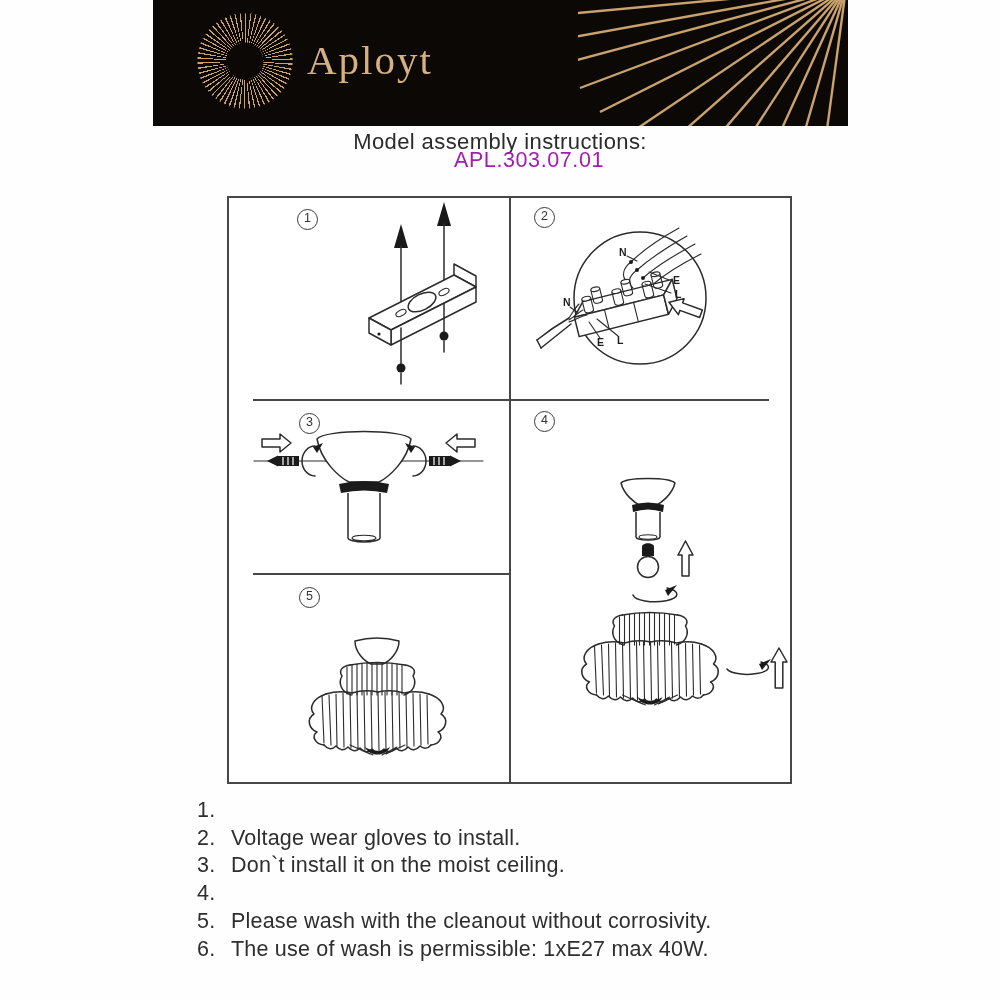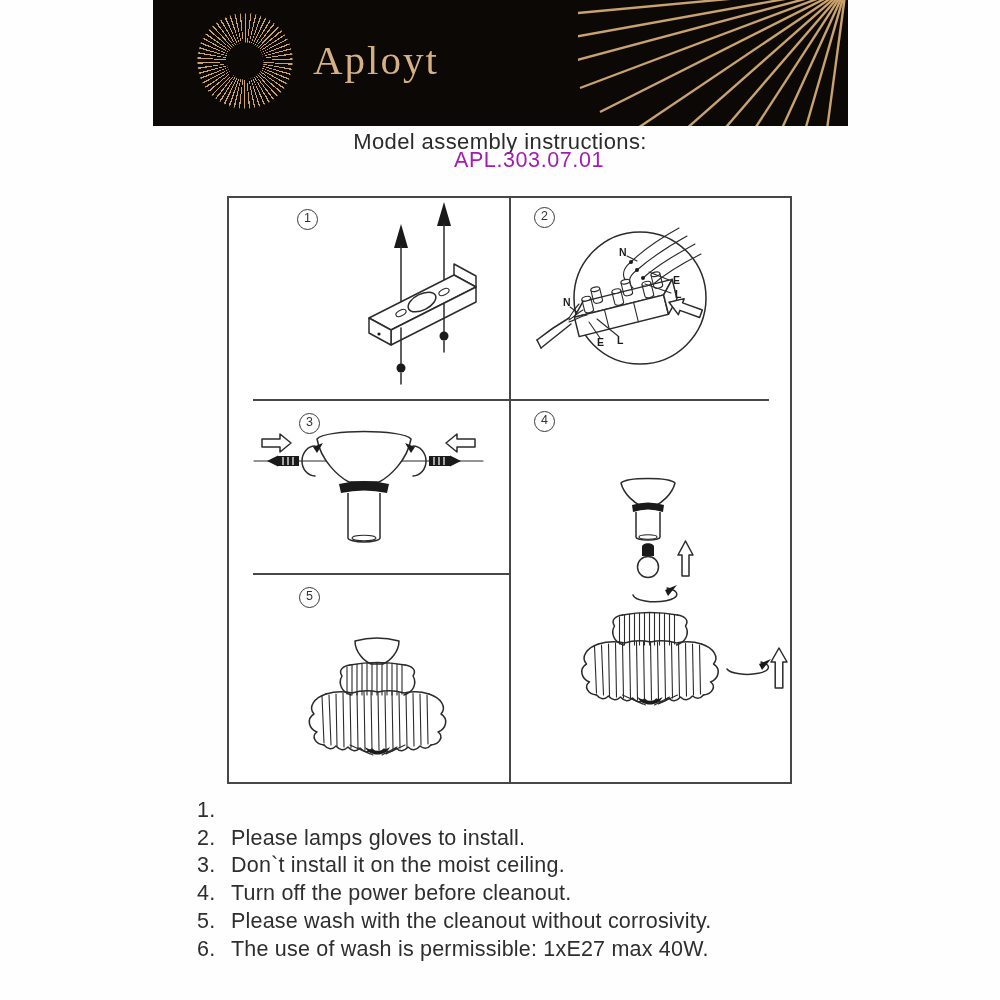--- a/index.html
+++ b/index.html
@@ -5,21 +5,21 @@
   html,body{margin:0;padding:0;background:#ffffff;}
   .page{position:relative;width:1000px;height:1000px;background:#fefefe;overflow:hidden;
         font-family:"Liberation Sans",sans-serif;color:#2d2d2d;}
 
   
   .banner{position:absolute;left:153px;top:0;width:695px;height:126px;background:#0b0806;overflow:hidden;}
   .sunburst{position:absolute;left:40px;top:9px;width:104px;height:104px;border-radius:50%;
         background:repeating-conic-gradient(#c9a26d 0deg 1.7deg,transparent 1.7deg 6.2deg);
         -webkit-mask-image:radial-gradient(circle closest-side,transparent 0 34%,#000 37% 90%,transparent 93%);
         mask-image:radial-gradient(circle closest-side,transparent 0 34%,#000 37% 90%,transparent 93%);}
-  .brand{position:absolute;left:160px;top:34px;font-family:"Liberation Serif",serif;
+  .brand{position:absolute;left:154px;top:34px;font-family:"Liberation Serif",serif;
         font-size:41px;line-height:52px;font-weight:400;letter-spacing:2px;color:#d6b082;}
   .rays{position:absolute;right:0;top:0;}
 
   
   .title{position:absolute;left:0;top:129px;width:100%;text-align:center;
         font-size:22px;font-weight:500;letter-spacing:.4px;color:#2b2b2b;}
   .model{position:absolute;left:0;top:148px;width:100%;text-align:center;
         font-size:21.5px;font-weight:500;letter-spacing:.6px;color:#a21caf;padding-left:29px;}
 
   
@@ -244,29 +244,28 @@
       <use href="#shade-def"></use>
     </svg>
   </div>
 
   <ol class="instructions">
     <li>
       <span class="num">1.</span>
     </li>
     <li>
       <span class="num">2.</span>
-      <span class="txt">Please lamps gloves to install.</span>
+      <span class="txt">Voltage wear gloves to install.</span>
     </li>
     <li>
       <span class="num">3.</span>
       <span class="txt">Don`t install it on the moist ceiling.</span>
     </li>
     <li>
       <span class="num">4.</span>
-      <span class="txt">Turn off the power before cleanout.</span>
     </li>
     <li>
       <span class="num">5.</span>
       <span class="txt">Please wash with the cleanout without corrosivity.</span>
     </li>
     <li>
       <span class="num">6.</span>
       <span class="txt">The use of wash is permissible: 1xE27 max 40W.</span>
     </li>
   </ol>

